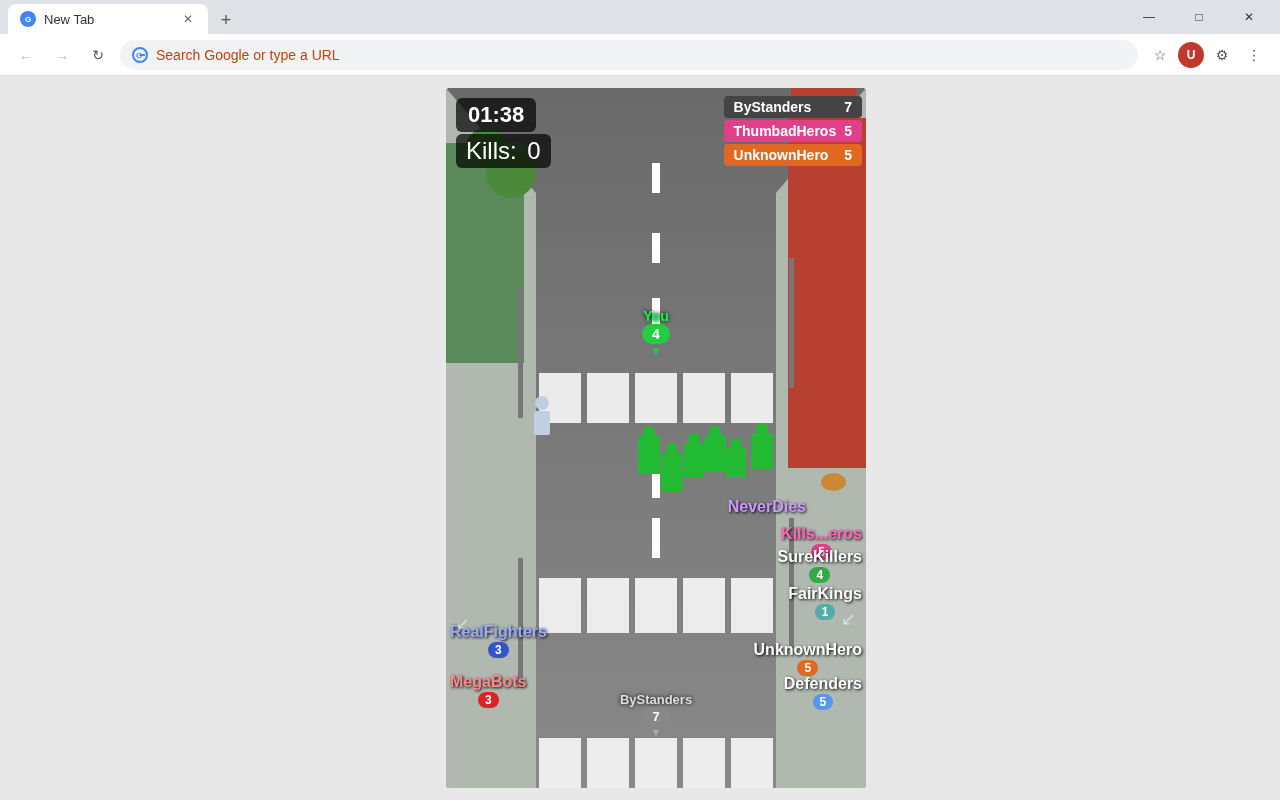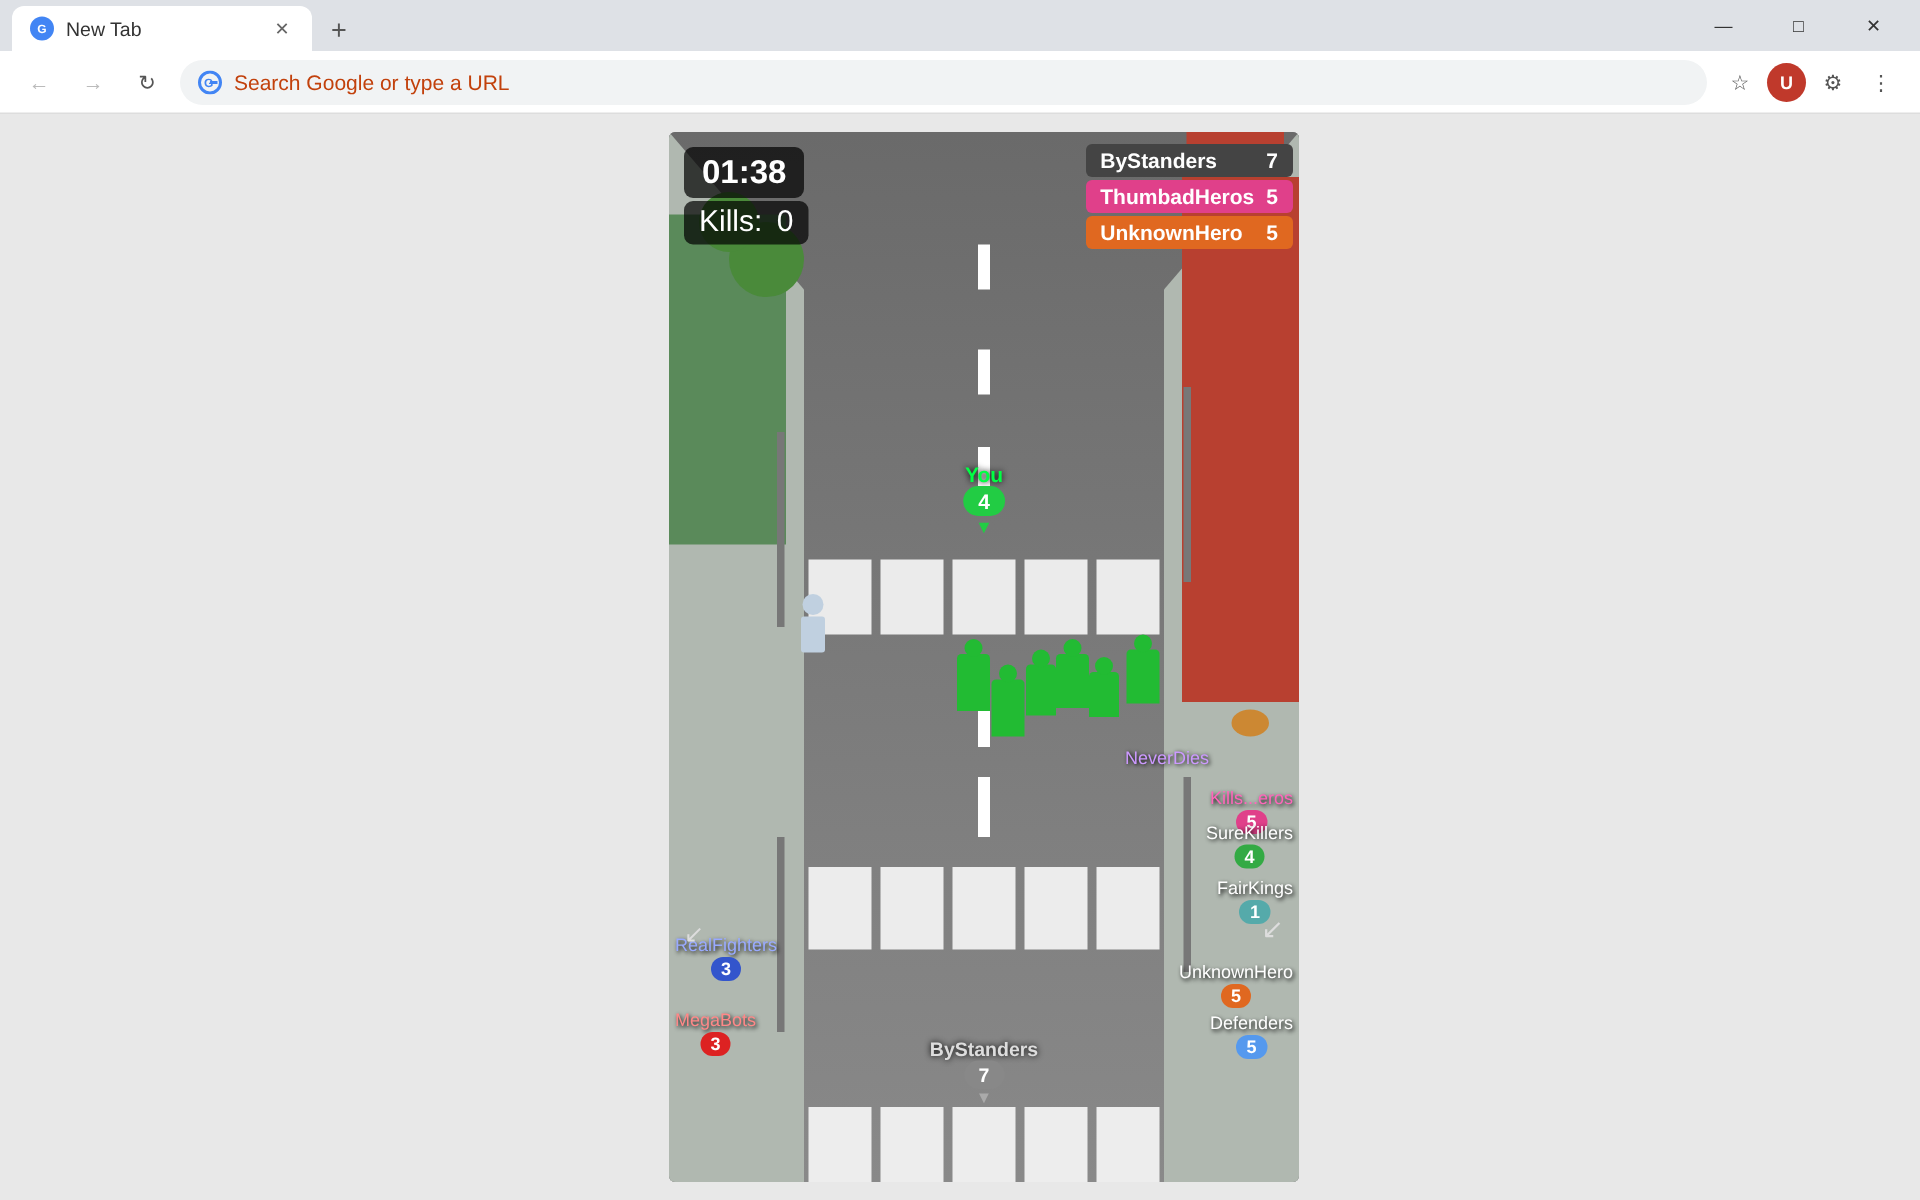--- a/index.html
+++ b/index.html
@@ -68,21 +68,21 @@
     
     .center-dash { position: absolute; left: 50%; transform: translateX(-50%); width: 8px; background: white; }
     .cd1 { top: 75px; height: 30px; }
     .cd2 { top: 145px; height: 30px; }
     .cd3 { top: 210px; height: 30px; }
     .cd4 { top: 370px; height: 40px; }
     .cd5 { top: 430px; height: 40px; }
 
     
     .hud-timer { position: absolute; top: 10px; left: 10px; background: rgba(0,0,0,0.7); color: #fff; font-size: 22px; font-weight: bold; padding: 4px 12px; border-radius: 6px; }
-    .hud-kills { position: absolute; top: 46px; left: 10px; background: rgba(0,0,0,0.7); color: #fff; font-size: 20px; padding: 3px 10px; border-radius: 6px; }
+    .hud-kills { position: absolute; top: 46px; left: 10px; background: rgba(0,0,0,0.7); color: #fff; font-size: 24px; padding: 3px 10px; border-radius: 6px; }
 
     
     .scoreboard { position: absolute; top: 8px; right: 4px; display: flex; flex-direction: column; gap: 2px; }
     .score-row { padding: 3px 10px; border-radius: 4px; font-size: 14px; font-weight: bold; display: flex; align-items: center; justify-content: space-between; gap: 8px; min-width: 120px; }
     .score-row.bystanders { background: #444; color: #fff; }
     .score-row.thumbadheros { background: #e0408a; color: #fff; }
     .score-row.unknownhero { background: #e06820; color: #fff; }
 
     
     .you-indicator { position: absolute; top: 220px; left: 50%; transform: translateX(-50%); display: flex; flex-direction: column; align-items: center; }
@@ -91,21 +91,21 @@
     .you-down-arrow { color: #22cc44; font-size: 12px; }
 
     
     .bystanders-bottom { position: absolute; bottom: 50px; left: 50%; transform: translateX(-50%); display: flex; flex-direction: column; align-items: center; }
     .bystanders-name { color: #ddd; font-size: 13px; font-weight: bold; text-shadow: 0 0 4px #000; }
     .bystanders-badge { background: #888; color: #fff; border-radius: 12px; padding: 2px 10px; font-size: 13px; font-weight: bold; }
     .bystanders-arrow { color: #aaa; font-size: 11px; }
 
     
     .tag { position: absolute; display: flex; flex-direction: column; align-items: center; gap: 1px; }
-    .tag-name { font-size: 12px; font-weight: normal; color: #fff; text-shadow: 1px 1px 3px #000; }
+    .tag-name { font-size: 16px; font-weight: bold; color: #fff; text-shadow: 1px 1px 3px #000; }
     .tag-badge { border-radius: 12px; padding: 1px 7px; font-size: 12px; font-weight: bold; color: #fff; display: inline-block; }
 
     
     .green-char { position: absolute; width: 22px; height: 38px; background: #22bb33; border-radius: 3px 3px 0 0; }
     .green-char::before { content: ''; position: absolute; top: -10px; left: 50%; transform: translateX(-50%); width: 12px; height: 12px; background: #22bb33; border-radius: 50%; }
   </style>
 </head>
 <body>
 
 <div class="browser-frame">

